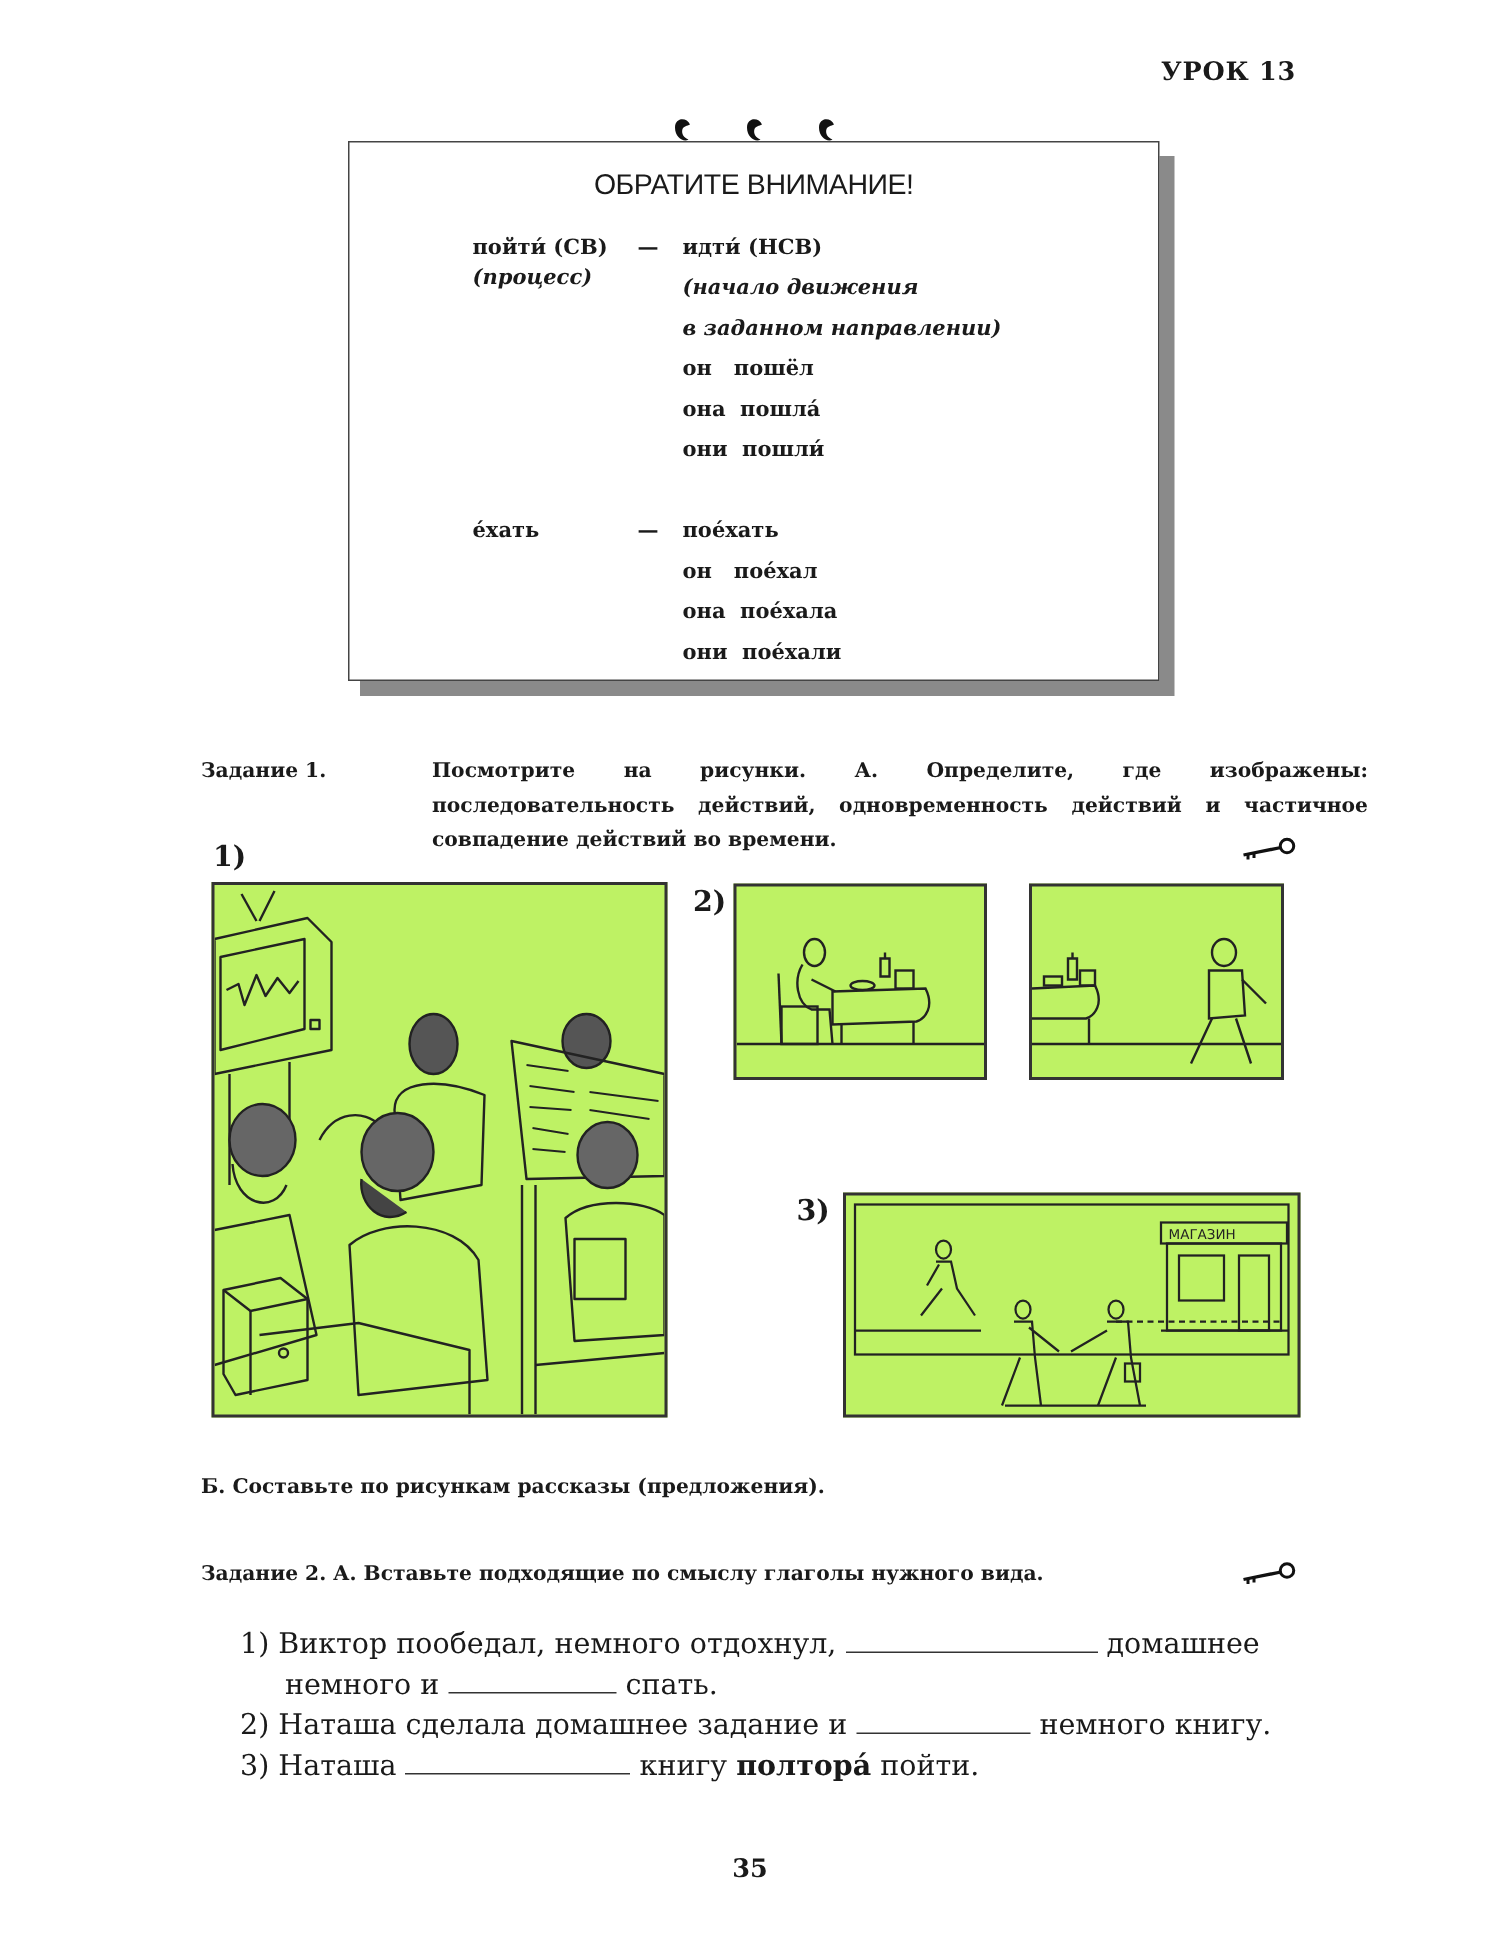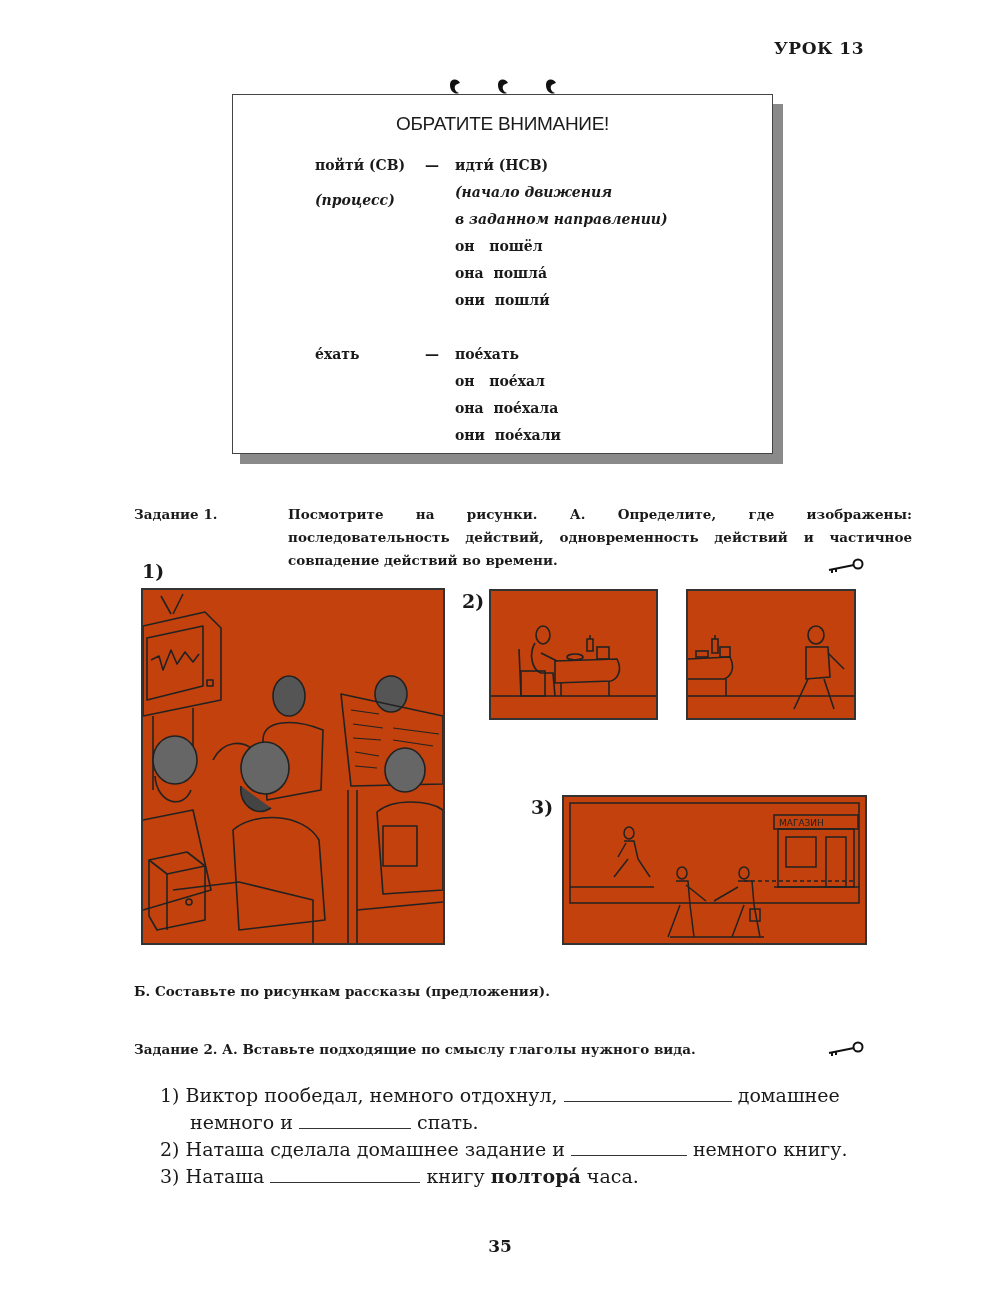--- a/index.html
+++ b/index.html
@@ -24,21 +24,21 @@
   .col-dash { left: 192px; }
   .col2 { left: 222px; }
 
   
   .task { position: absolute; font-size: 13.5px; font-weight: bold; line-height: 23px; }
   .task-label { position: absolute; left: 134px; top: 503px; }
   .task-text { position: absolute; left: 242px; top: 503px; width: 624px; text-align: justify; margin-left: 46px; }
   .key-icon { position: absolute; width: 40px; height: 18px; }
 
   .pic-label { position: absolute; font-size: 19px; font-weight: bold; }
-  .frame { position: absolute; border: 2px solid #333; background: #c2410c; box-sizing: border-box; overflow: hidden; }
+  .frame { position: absolute; border: 2px solid #333; background: #bef264; box-sizing: border-box; overflow: hidden; }
 
   
   .sentence { position: absolute; font-size: 19px; font-weight: normal; white-space: nowrap; }
   .blank { display: inline-block; border-bottom: 1.5px solid #333; height: 18px; vertical-align: baseline; }
 
   .page-num { position: absolute; left: 0; right: 0; top: 1236px; text-align: center;
               font-size: 17px; font-weight: bold; }
 </style>
 </head>
 <body>
@@ -46,21 +46,21 @@
 <div class="lesson-header">УРОК 13</div>
 
 <div class="note-shadow"></div>
 <div class="note-box">
   <div class="note-title">ОБРАТИТЕ ВНИМАНИЕ!</div>
 
   <div class="note-row col1" style="top:62px">пойти́ (СВ)</div>
   <div class="note-row col-dash" style="top:62px">—</div>
   <div class="note-row col2" style="top:62px">идти́ (НСВ)</div>
 
-  <div class="note-row it col1" style="top:97px">(процесс)</div>
+  <div class="note-row it col1" style="top:82px">(процесс)</div>
   <div class="note-row it col2" style="top:89px">(начало движения</div>
   <div class="note-row it col2" style="top:116px">в заданном направлении)</div>
 
   <div class="note-row col2" style="top:143px; white-space:pre">он   пошёл</div>
   <div class="note-row col2" style="top:170px; white-space:pre">она  пошла́</div>
   <div class="note-row col2" style="top:197px; white-space:pre">они  пошли́</div>
 
   <div class="note-row col1" style="top:251px">е́хать</div>
   <div class="note-row col-dash" style="top:251px">—</div>
   <div class="note-row col2" style="top:251px">пое́хать</div>
@@ -234,16 +234,16 @@
   <span>Наташа сделала домашнее задание и</span>
   <span class="blank" style="width:116px"></span>
   <span>немного книгу.</span>
 </div>
 <div class="sentence" style="left:160px; top:1164px">
   <span>3)</span>
   <span>Наташа</span>
   <span class="blank" style="width:150px"></span>
   <span>книгу</span>
   <b>полтора́</b>
-  <span>часа.</span>
+  <span>пойти.</span>
 </div>
 
 <div class="page-num">35</div>
 
 </body></html>

